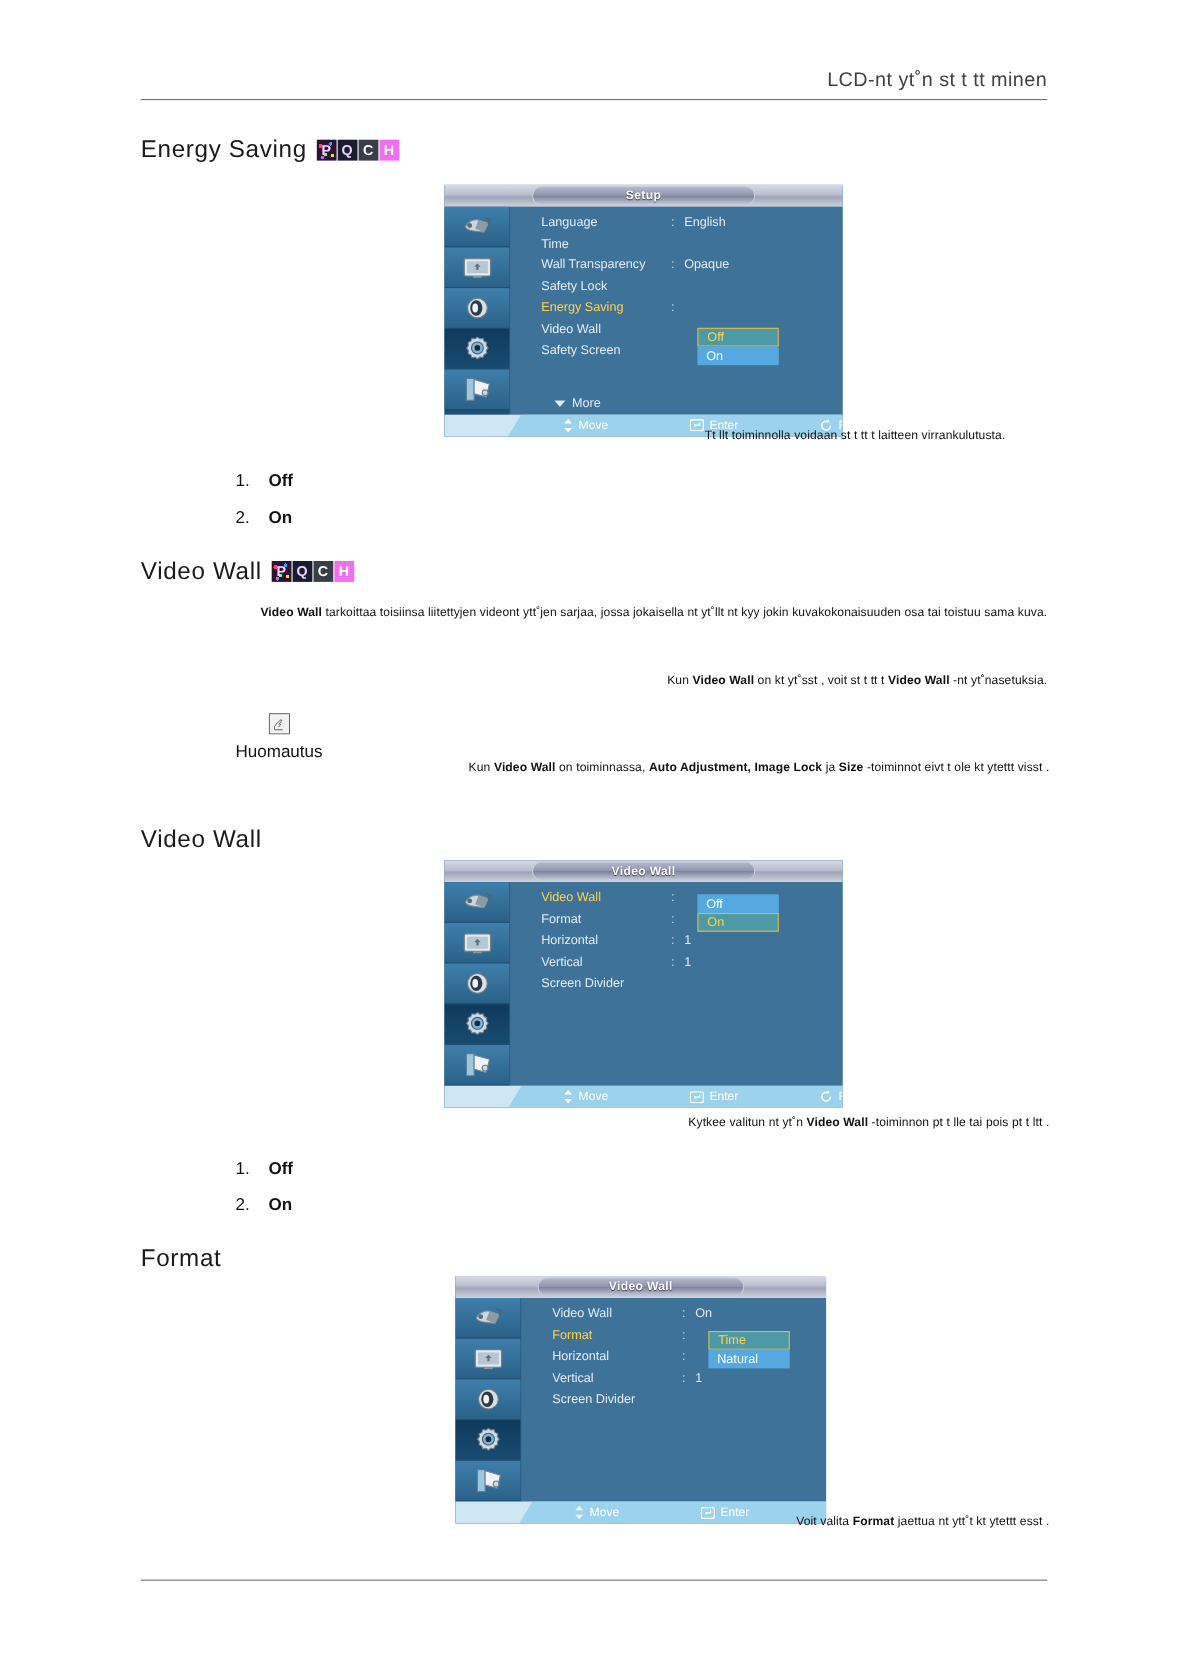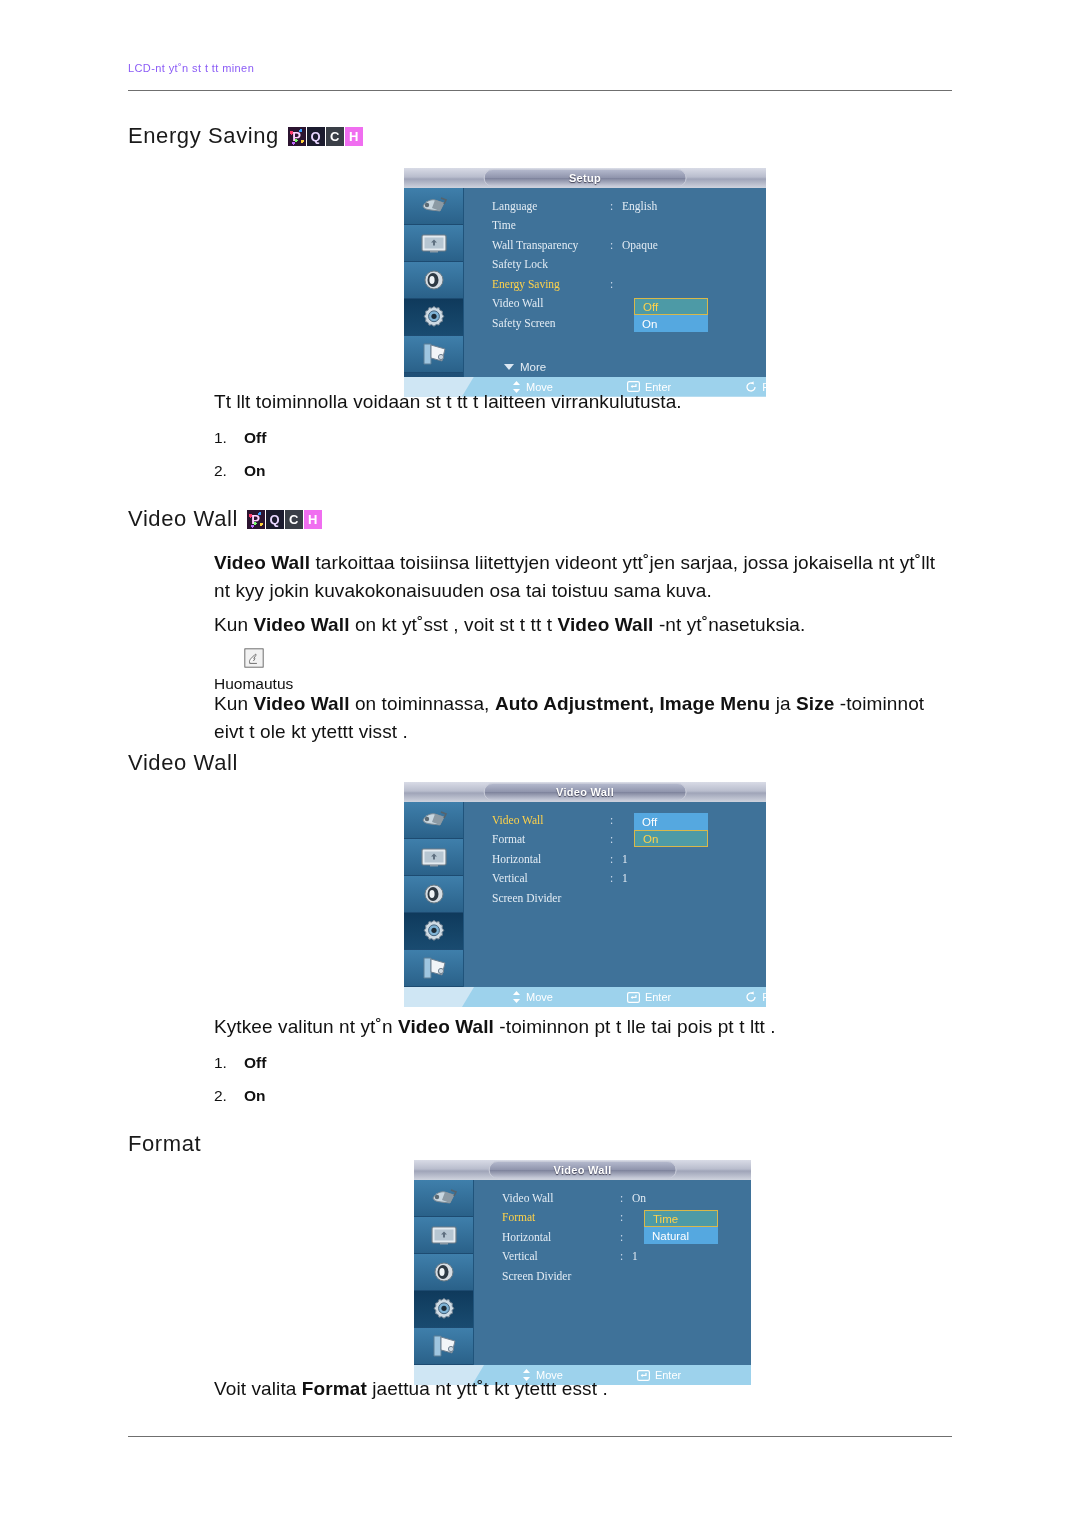--- a/index.html
+++ b/index.html
@@ -22,24 +22,24 @@
     box-sizing: border-box;
     padding: 0 128px;
   }
 
   
   .run-head {
     position: absolute;
     left: 128px;
     right: 128px;
     top: 62px;
-    text-align: left;
-    font-size: 11px;
+    text-align: right;
+    font-size: 18px;
     letter-spacing: 0.4px;
-    color: #8b5cf6;
+    color: #404040;
   }
   .rule-top {
     position: absolute;
     left: 128px;
     right: 128px;
     top: 90px;
     height: 0;
     border-top: 1.6px solid #6f6f6f;
   }
   .rule-bottom {
@@ -89,24 +89,25 @@
       radial-gradient(circle at 30% 85%, #c06bff 0 1.6px, transparent 1.6px);
     color: #ffd0ff;
   }
   .badge.q { background: #1b1b2e; color: #e8d6ff; }
   .badge.c { background: #3a3f47; color: #ffffff; }
   .badge.h { background: #f06ef0; color: #ffffff; }
 
   
   .para {
     position: absolute;
-    font-size: 19px;
+    font-size: 11px;
     line-height: 1.48;
     color: #111111;
     letter-spacing: 0.1px;
+    text-align: right;
   }
   .para b { font-weight: bold; }
 
   .numlist {
     position: absolute;
     font-size: 15.5px;
     color: #111111;
   }
   .numlist .row {
     display: flex;
@@ -190,27 +191,25 @@
   .osd-sb-item svg { display: block; }
 
   .osd-main {
     flex: 1;
     position: relative;
     padding: 8px 0 0 0;
     background: #3f7299;
   }
   .osd-row {
     display: flex;
-    align-items: center;
     height: 19.5px;
     padding-left: 28px;
     font-size: 11.5px;
     color: #e3ecf4;
     position: relative;
-    font-family: Liberation Serif, serif;
   }
   .osd-row .lbl { width: 118px; flex: 0 0 118px; }
   .osd-row .colon { width: 12px; flex: 0 0 12px; color: #cfdced; }
   .osd-row .val { color: #e3ecf4; }
   .osd-row.active .lbl { color: #ffd24a; }
 
   .osd-more {
     display: flex;
     align-items: center;
     gap: 6px;
@@ -475,21 +474,21 @@
     <svg class="note-icon" viewBox="0 0 24 24">
       <rect x="1" y="1" width="22" height="22" fill="#f2f2f2" stroke="#555" stroke-width="1"></rect>
       <path d="M7 18c-1-2 0-4 1.5-5.5L13 8c.9-.9 2-.4 1.3.8l-2.6 3.6" fill="#fff" stroke="#555" stroke-width="1"></path>
       <path d="M11.5 12.7c.7-1 2-.5 1.4.6l-1.6 2.3" fill="#fff" stroke="#555" stroke-width="1"></path>
       <path d="M6.5 18.5h9" stroke="#555" stroke-width="1"></path>
     </svg>
     <span>Huomautus</span>
   </div>
 
   <div class="para" style="left:214px; top:690px; width:740px;">
-    <span>Kun </span><b>Video Wall</b><span> on toiminnassa, </span><b>Auto Adjustment, Image Menu</b><span> ja </span><b>Size</b><span> -toiminnot eivt t ole kt ytettt visst .</span>
+    <span>Kun </span><b>Video Wall</b><span> on toiminnassa, </span><b>Auto Adjustment, Image Lock</b><span> ja </span><b>Size</b><span> -toiminnot eivt t ole kt ytettt visst .</span>
   </div>
 
   <h1 class="sec" style="left:128px; top:752px;">
     <span class="label">Video Wall</span>
   </h1>
 
   <div class="osd" id="osd1" style="left:404px; top:782px; width:362px;">
     <div class="osd-titlebar">
       <div class="osd-titlepill"></div>
       <div class="osd-title">Video Wall</div>

